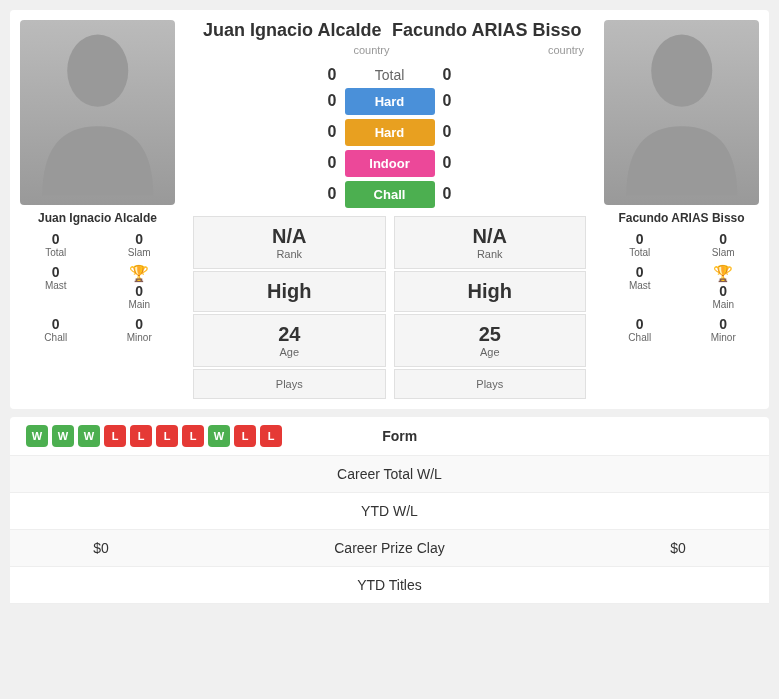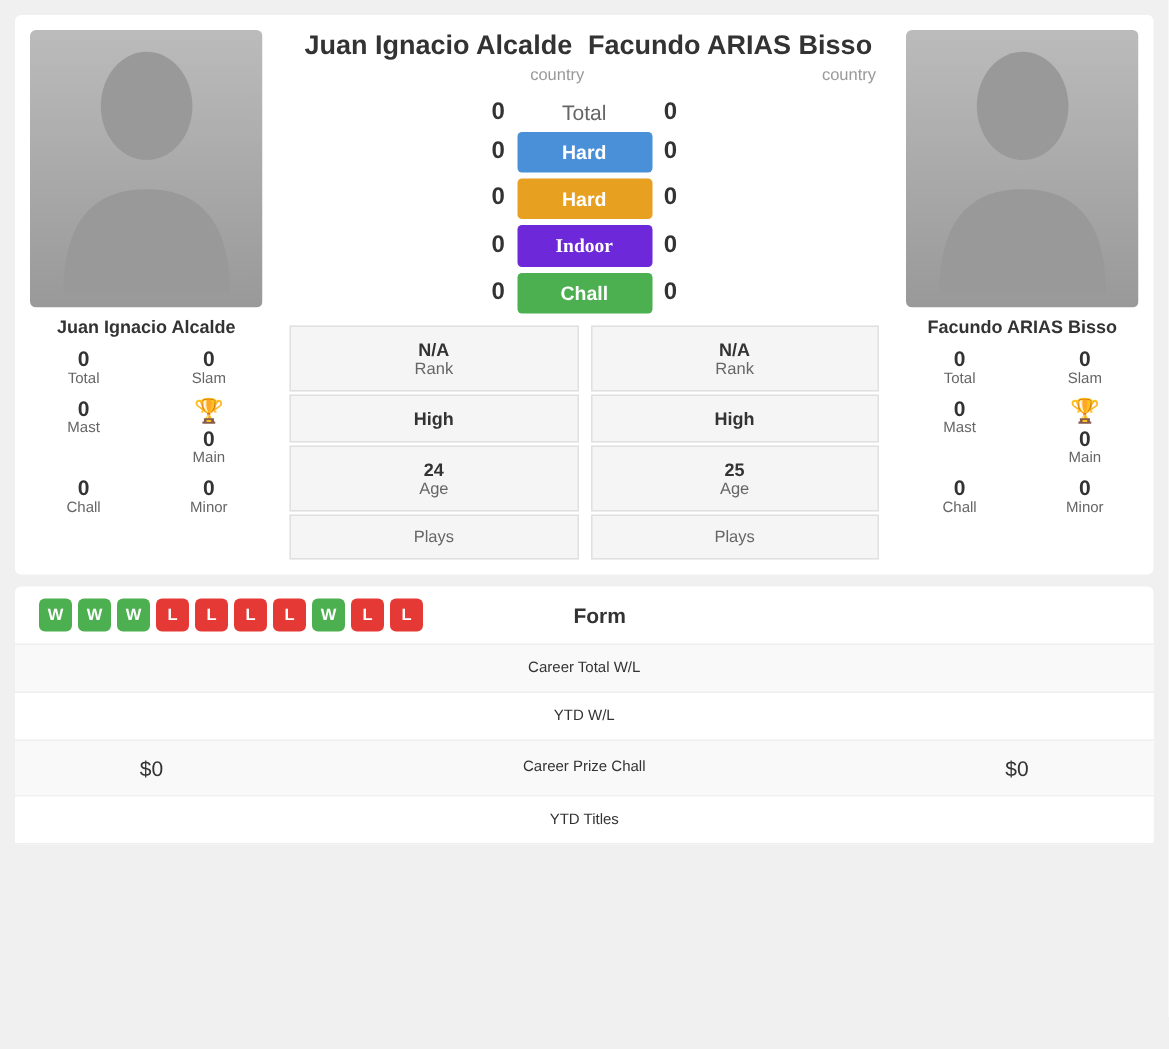--- a/index.html
+++ b/index.html
@@ -133,32 +133,32 @@
       color: white;
       font-weight: bold;
       font-size: 13px;
       cursor: pointer;
       min-width: 90px;
       text-align: center;
     }
 
     .surface-btn.hard { background: #4a90d9; }
     .surface-btn.clay { background: #e8a020; }
-    .surface-btn.indoor { background: #6d28d9; font-family: Liberation Serif, serif; }
+    .surface-btn.indoor { background: #ec4899; }
     .surface-btn.grass { background: #4caf50; }
 
     .stat-card {
       background: #f5f5f5;
       border: 1px solid #e0e0e0;
       padding: 8px 12px;
       text-align: center;
     }
 
     .stat-card-value {
-      font-size: 12px;
+      font-size: 20px;
       font-weight: bold;
       color: #333;
     }
 
     .stat-card-label {
       font-size: 11px;
       color: #666;
     }
 
     
@@ -227,21 +227,21 @@
       background: #fff;
     }
 
     .stat-row.shaded {
       background: #f9f9f9;
     }
 
     .stat-row-label {
       flex: 1;
       text-align: center;
-      font-size: 10px;
+      font-size: 14px;
       color: #333;
     }
 
     .stat-row-value-left {
       width: 150px;
       text-align: center;
       font-size: 14px;
       color: #333;
     }
 
@@ -469,21 +469,21 @@
     </div>
 
     <div class="stat-row">
       <div class="stat-row-value-left"></div>
       <div class="stat-row-label">YTD W/L</div>
       <div class="stat-row-value-right"></div>
     </div>
 
     <div class="stat-row shaded">
       <div class="stat-row-value-left">$0</div>
-      <div class="stat-row-label">Career Prize Chall</div>
+      <div class="stat-row-label">Career Prize Clay</div>
       <div class="stat-row-value-right">$0</div>
     </div>
 
     <div class="stat-row">
       <div class="stat-row-value-left"></div>
       <div class="stat-row-label">YTD Titles</div>
       <div class="stat-row-value-right"></div>
     </div>
   </div>
 </div>

